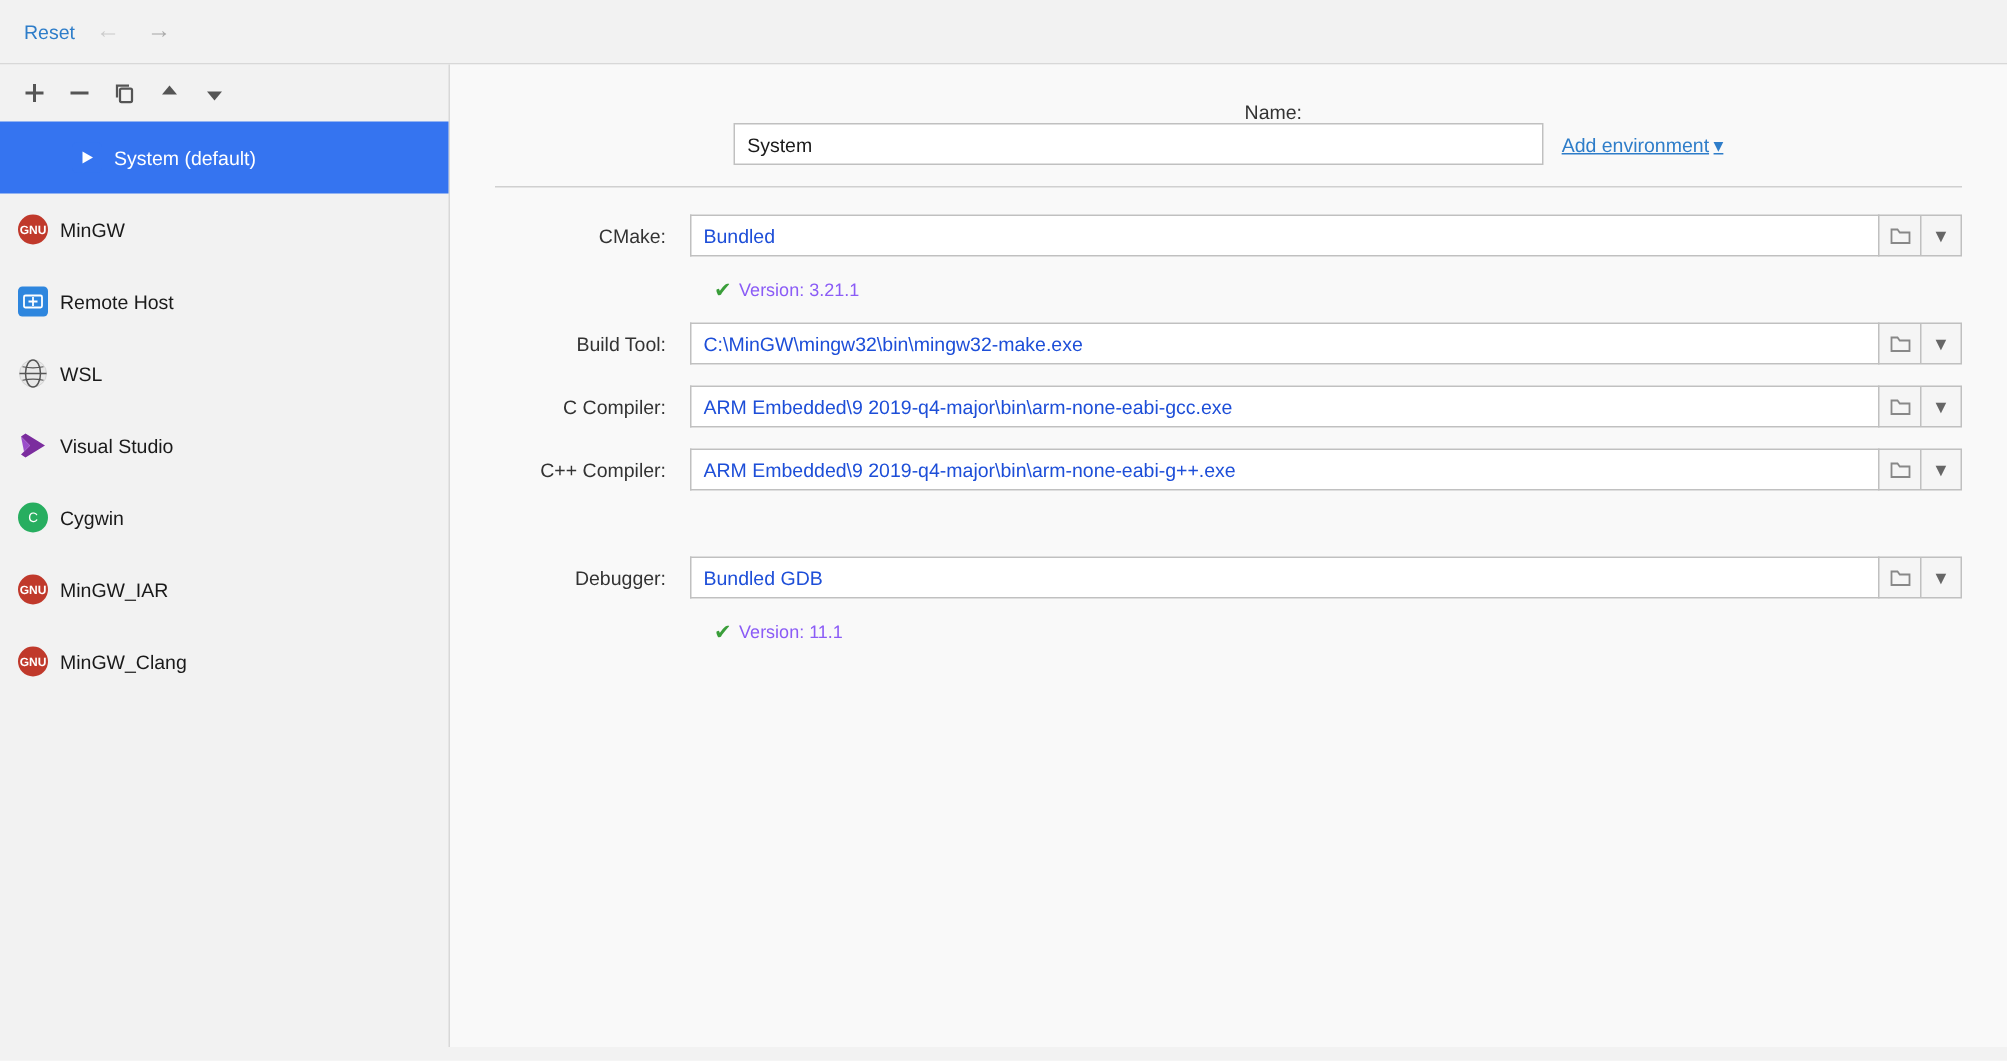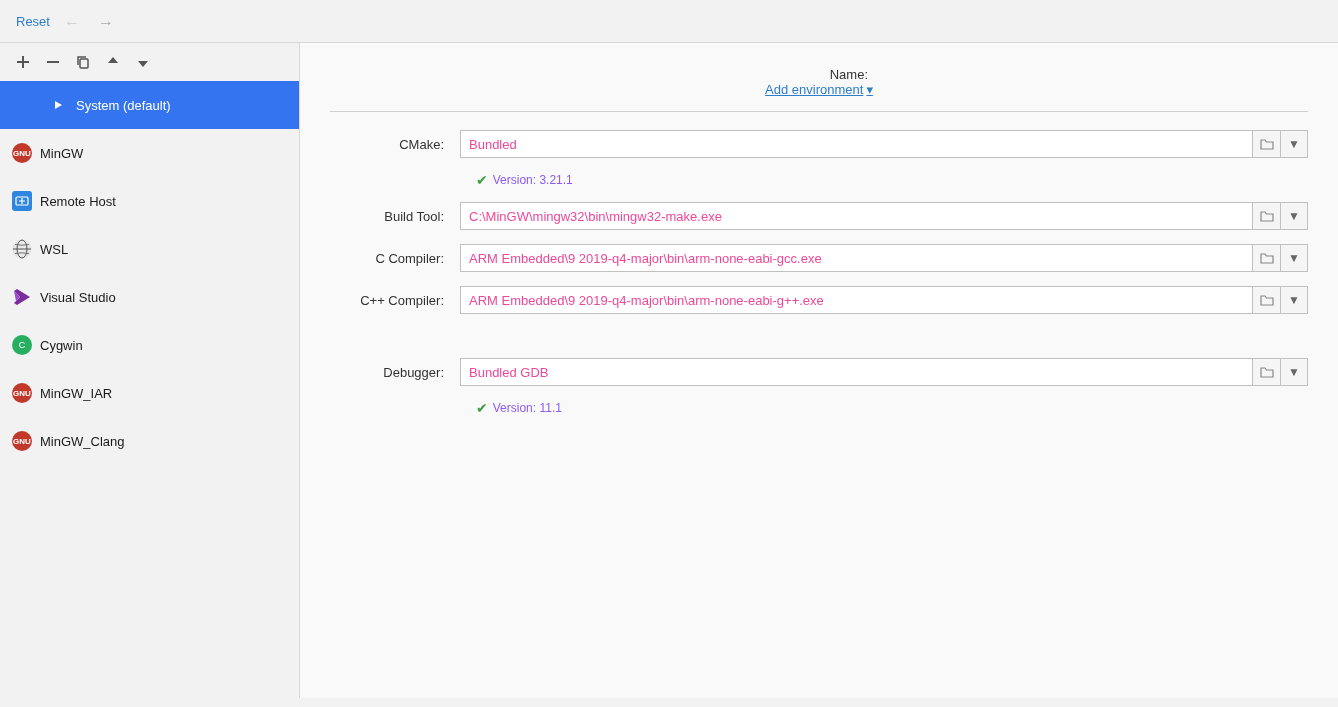--- a/index.html
+++ b/index.html
@@ -186,21 +186,21 @@
       flex: 1;
     }
     .field-text-input {
       flex: 1;
       height: 28px;
       padding: 0 8px;
       border: 1px solid #c0c0c0;
       border-right: none;
       background: #fff;
       font-size: 13px;
-      color: #ec4899;
+      color: #1d4ed8;
     }
     .field-btn {
       height: 28px;
       width: 28px;
       border: 1px solid #c0c0c0;
       background: #f5f5f5;
       cursor: pointer;
       display: flex;
       align-items: center;
       justify-content: center;
@@ -390,20 +390,21 @@
         <span>MinGW_Clang</span>
       </li>
     </ul>
   </div>
 
   <div class="content">
 
     <div class="name-row form-row">
       <span class="form-label">Name:</span>
       <div class="name-input-wrap">
+        <input class="name-input form-input" type="text" value="System" style="">
         <button class="add-env-btn">
           <span>Add environment</span>
           <span>▾</span>
         </button>
       </div>
     </div>
 
     <hr class="divider">
 
     <div class="form-row">

